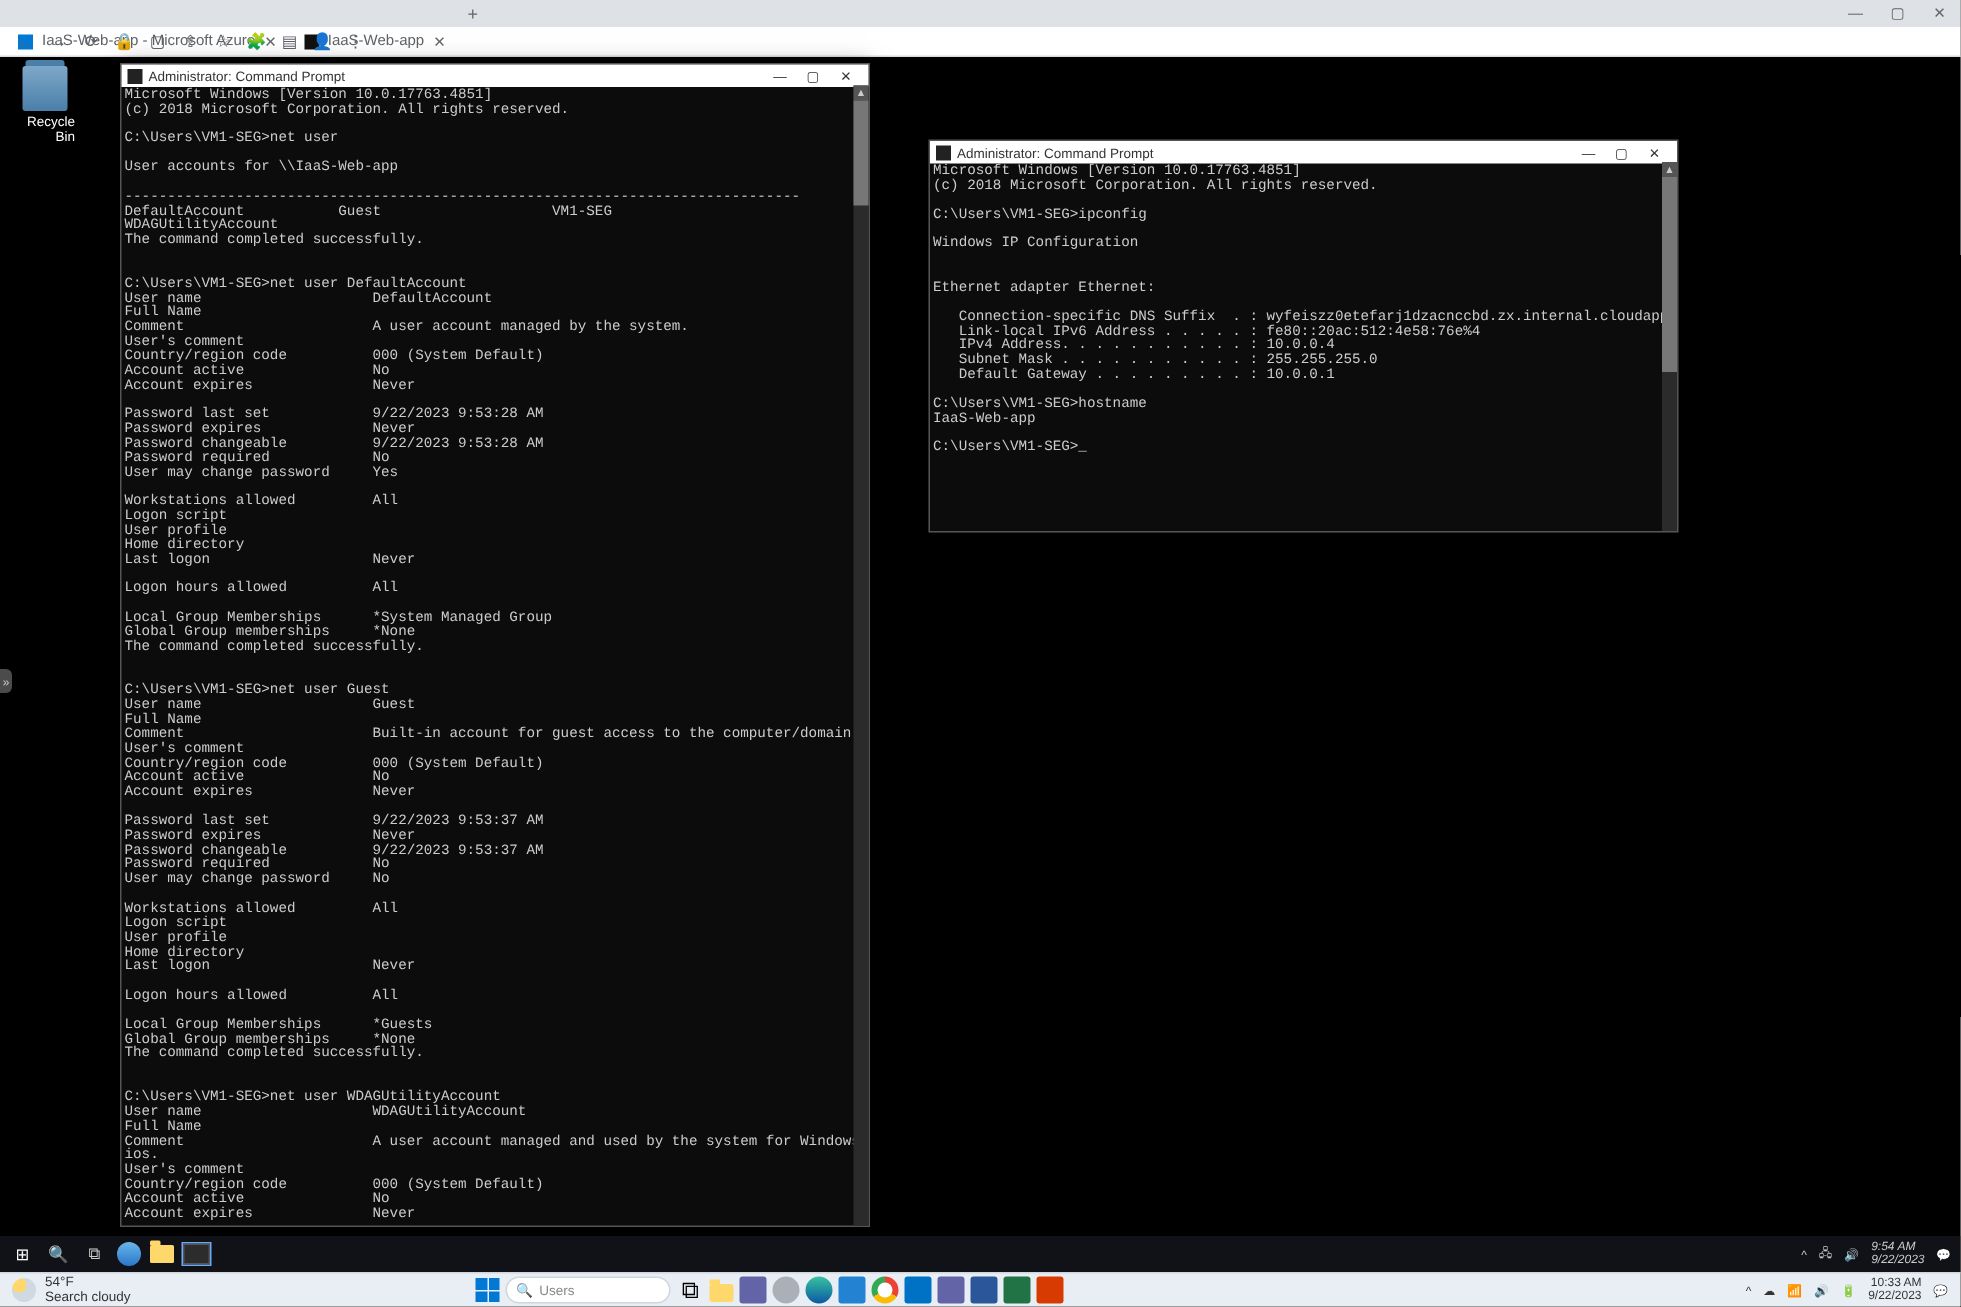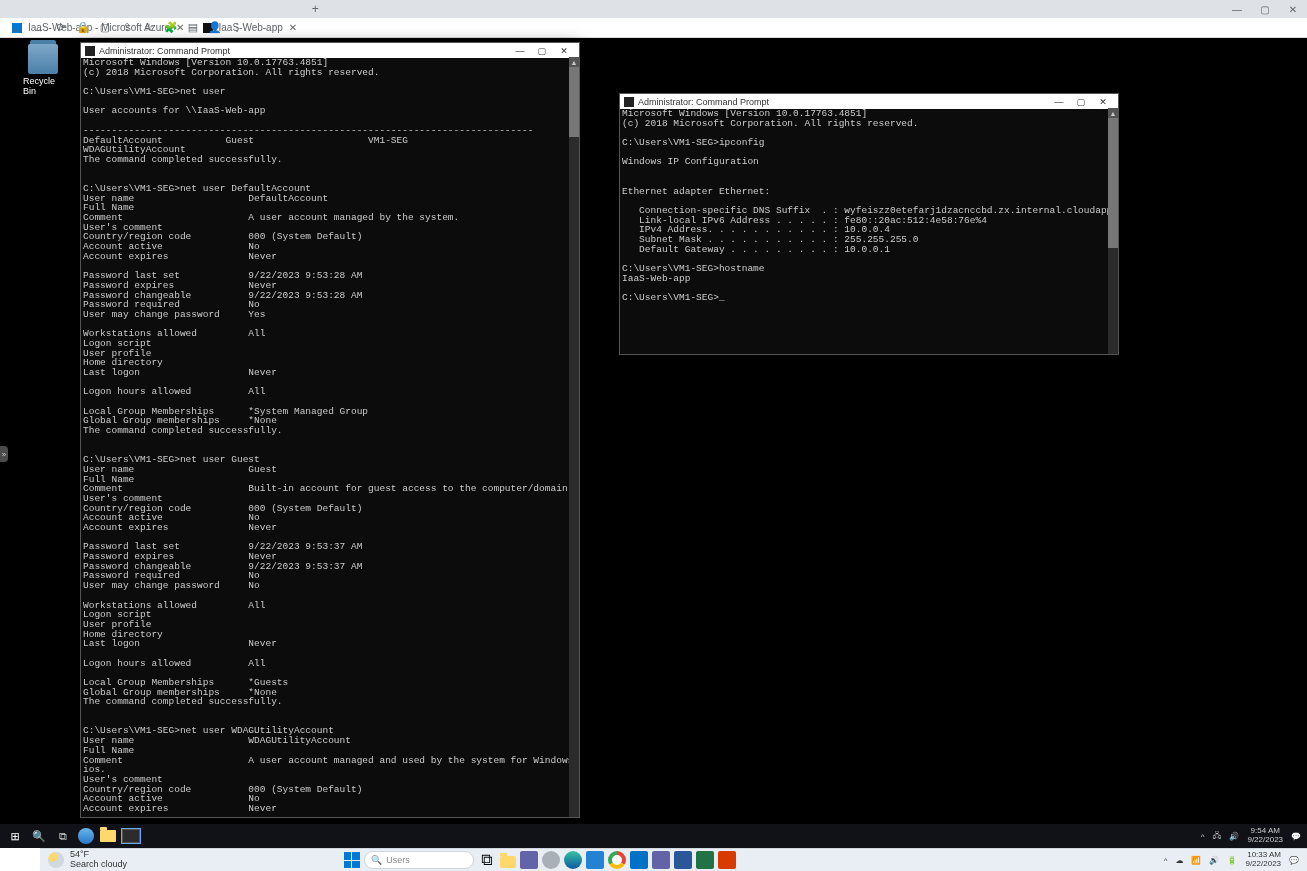--- a/index.html
+++ b/index.html
@@ -19,21 +19,21 @@
 .win-controls div { width: 28px; height: 18px; display:flex;align-items:center;justify-content:center;font-size:10px;color:#666; }
 
 .addr-bar { display:flex; align-items:center; gap:8px; height: 20px; background:#fff; padding: 0 10px; border-bottom:1px solid #dcdcdc;}
 .addr-bar .nav-ico { width:14px; height:14px; display:flex;align-items:center;justify-content:center;color:#5f6368;font-size:11px;}
 .addr-bar .url { flex:1; font-size:10px; color:#5f6368; white-space:nowrap; overflow:hidden;}
 .addr-bar .url .host { color:#202124; }
 .addr-bar .right-ico { width:14px;height:14px;display:flex;align-items:center;justify-content:center;color:#5f6368;font-size:11px;}
 
 
 .remote { position: relative; background:#000; height: 810px; width:1307px; }
-.recycle { position:absolute; top:6px; left:23px; width:40px; text-align:left; }
+.recycle { position:absolute; top:6px; left:10px; width:40px; text-align:right; }
 .recycle .rbin { width:30px;height:30px;background:linear-gradient(#7ea8c9,#4a7fa8);margin:0 auto;border-radius:2px;position:relative;}
 .recycle .rbin::before{content:"";position:absolute;top:-4px;left:2px;right:2px;height:4px;background:#4a7fa8;border-radius:2px 2px 0 0;}
 .recycle .lbl { color:#fff; font-size:9px; margin-top:2px; text-shadow:1px 1px 1px #000;}
 
 
 .cmd-win { position:absolute; background:#0c0c0c; border:1px solid #555; box-shadow:0 4px 16px rgba(0,0,0,.6);}
 .cmd-win.left { top:4px; left:80px; width:500px; height:776px;}
 .cmd-win.right { top:55px; left:619px; width:500px; height:262px;}
 .cmd-title { height:15px; background:#fff; display:flex; align-items:center; gap:4px; padding:0 4px; font-size:9px; color:#333;}
 .cmd-title .ico { width:10px;height:10px;background:#222;}
@@ -53,24 +53,24 @@
 
 .remote-taskbar { position:absolute; bottom:0; left:0; right:0; height:24px; background:#101217; display:flex; align-items:center; padding:0 6px; gap:6px;}
 .remote-taskbar .tbico { width:18px;height:18px;display:flex;align-items:center;justify-content:center;color:#ccc;font-size:11px;}
 .remote-taskbar .tbico.win { color:#fff; }
 .remote-taskbar .tbico.ie { background:linear-gradient(#69b6ec,#2a77c8);border-radius:50%;width:16px;height:16px;position:relative;}
 .remote-taskbar .tbico.folder{ width:16px;height:12px;background:#ffd86b;border-radius:1px;position:relative;}
 .remote-taskbar .tbico.folder::before{content:"";position:absolute;top:-3px;left:0;width:7px;height:3px;background:#ffd86b;border-radius:1px 1px 0 0;}
 .remote-taskbar .tbico.cmd { background:#222;border:1px solid #555;width:18px;height:14px;box-shadow:0 0 0 1px #3a3a3a;}
 .remote-taskbar .tbico.cmd.active{ background:#2c2c2c; box-shadow:0 0 0 1px #66aaff;}
 .remote-taskbar .right{ margin-left:auto; display:flex; align-items:center; gap:8px; color:#ccc; font-size:8px;}
-.remote-taskbar .clock{ text-align:center; line-height:1.1;}
-
-
-.host-taskbar { height:23px; background:#e9eef5; display:flex; align-items:center; padding:0 8px; gap:6px; border-top:1px solid #d0d6dd;margin-left:40px;}
+.remote-taskbar .clock{ text-align:left; line-height:1.1;font-style:italic;}
+
+
+.host-taskbar { height:23px; background:#e9eef5; display:flex; align-items:center; padding:0 8px; gap:6px; border-top:1px solid #d0d6dd;}
 .weather { display:flex; align-items:center; gap:6px; font-size:9px; color:#333;}
 .weather .wicon{width:16px;height:16px;background:radial-gradient(circle at 30% 30%,#ffd86b 30%,transparent 31%),linear-gradient(#d0d8e0,#d0d8e0);border-radius:50%;}
 .weather .wtxt{line-height:1.1;}
 .host-center{ margin:0 auto; display:flex; align-items:center; gap:4px;}
 .host-center .winlogo{width:16px;height:16px;display:grid;grid-template-columns:1fr 1fr;grid-template-rows:1fr 1fr;gap:1px;}
 .host-center .winlogo span{background:#0078d4;}
 .host-center .search{ display:flex; align-items:center; gap:4px; height:18px; width:110px; background:#fff; border:1px solid #d0d6dd; border-radius:10px; padding:0 6px; font-size:9px; color:#888;}
 .host-center .appico{width:18px;height:18px;display:flex;align-items:center;justify-content:center;border-radius:2px;}
 .appico.folder{background:#ffd86b;width:16px;height:12px;position:relative;margin-top:3px;}
 .appico.folder::before{content:"";position:absolute;top:-3px;left:0;width:7px;height:3px;background:#ffd86b;}

